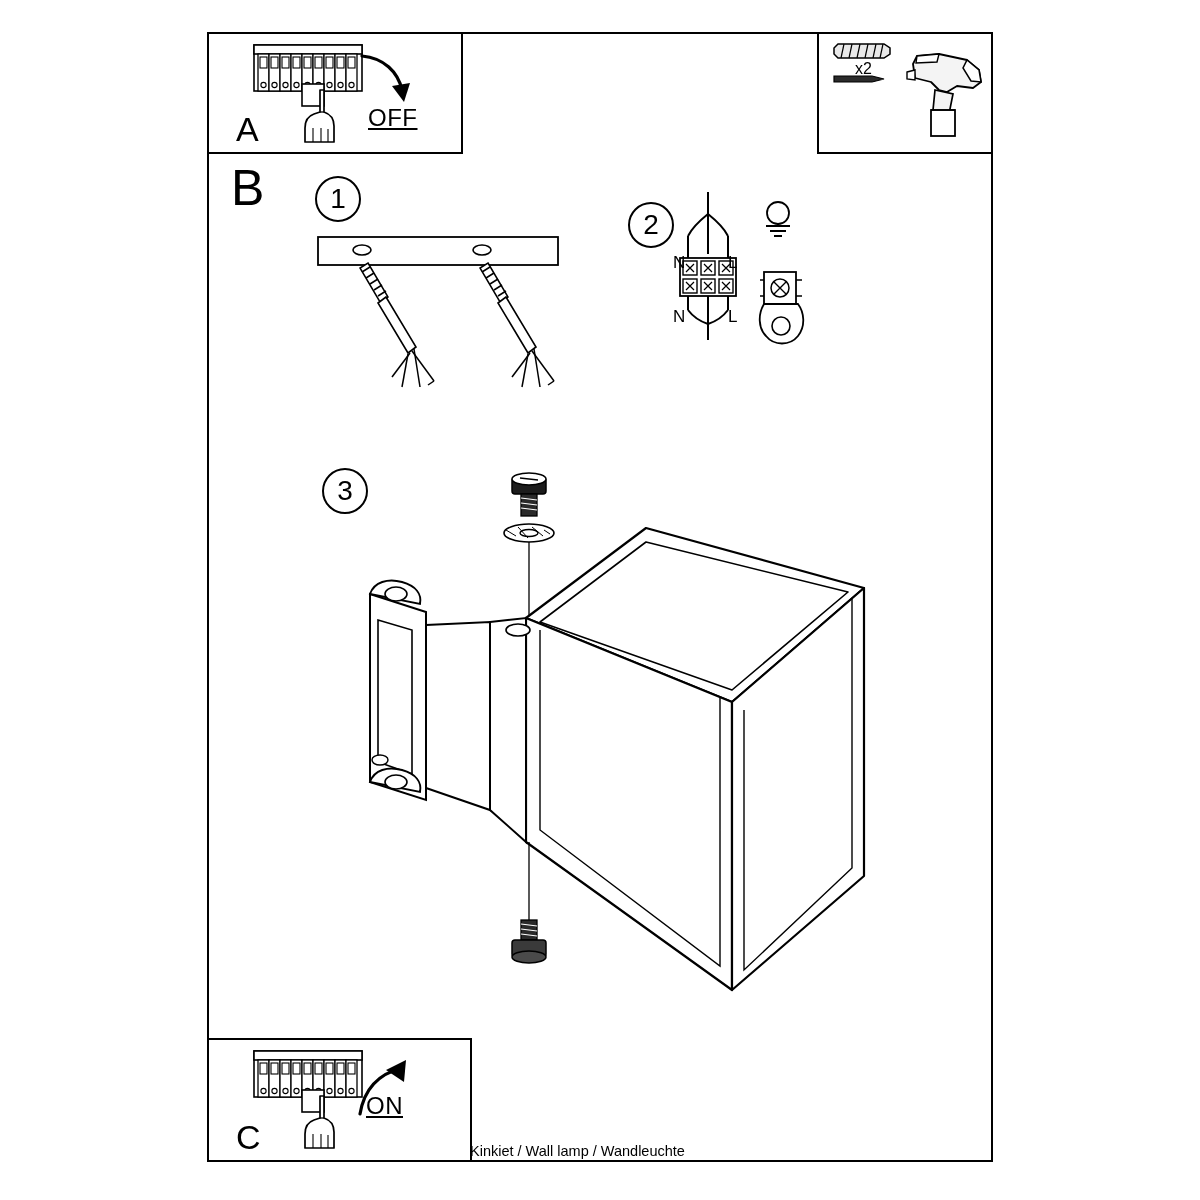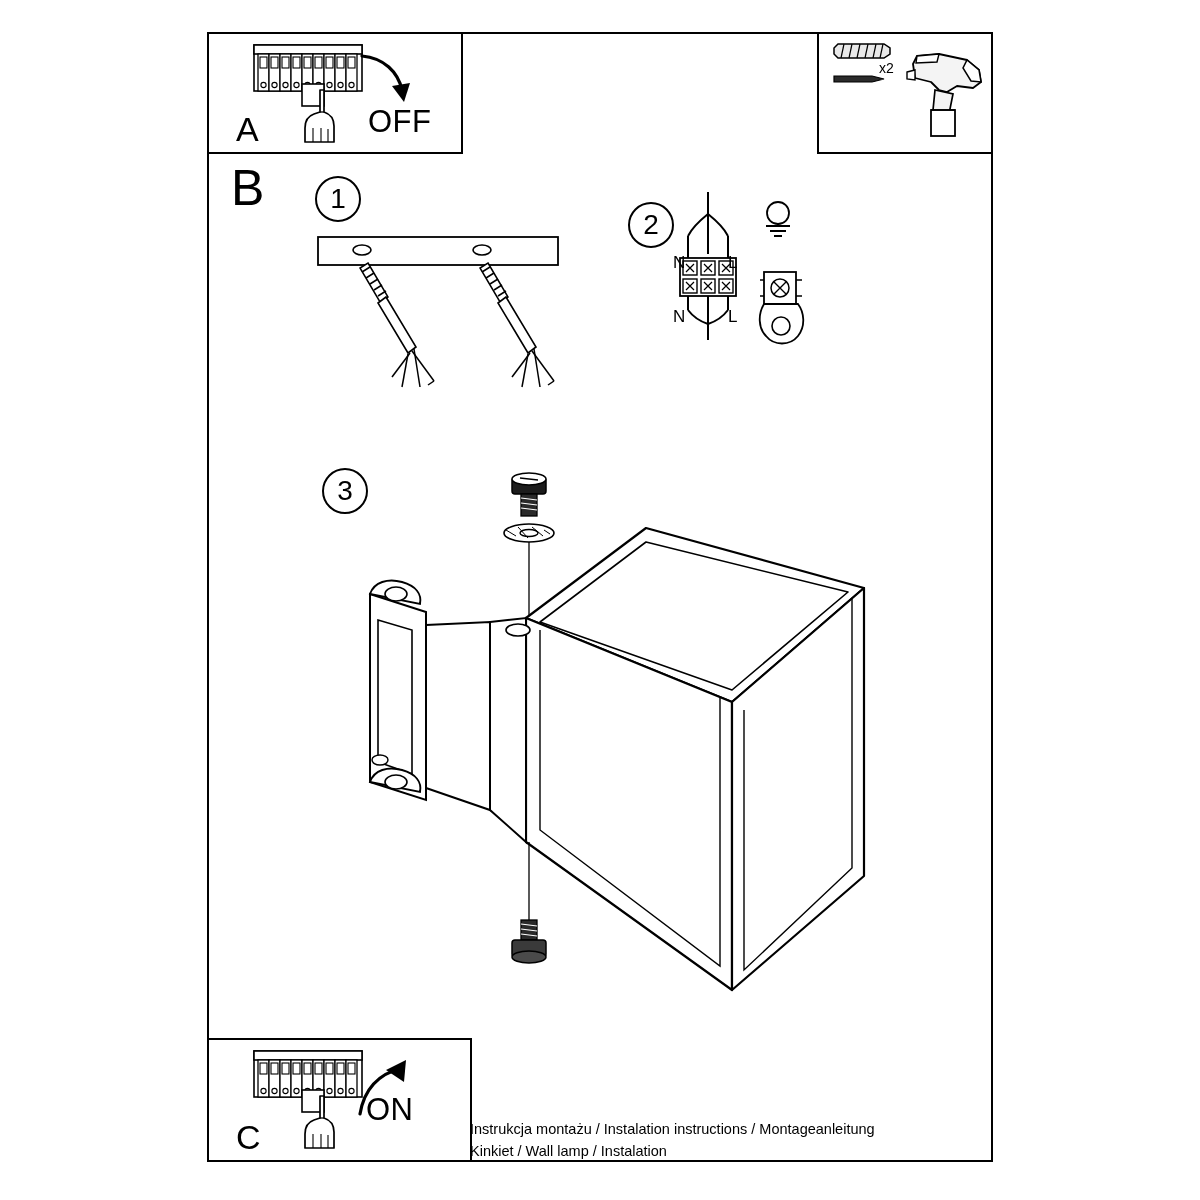--- a/index.html
+++ b/index.html
@@ -63,38 +63,38 @@
     font-size: 34px;
     font-weight: 400;
     line-height: 1;
   }
   .letter-big {
     font-size: 50px;
     font-weight: 400;
     line-height: 1;
   }
   .word {
-    font-size: 31px;
+    font-size: 24px;
     font-weight: 400;
     letter-spacing: 0.5px;
+    text-decoration: underline;
   }
   .num-circle {
     width: 46px;
     height: 46px;
     border: 2px solid #000;
     border-radius: 50%;
     box-sizing: border-box;
     display: flex;
     align-items: center;
     justify-content: center;
     font-size: 28px;
   }
   .tiny {
-    font-size: 14px;
-    margin-left: 24px;
+    font-size: 16px;
   }
   .term-label {
     font-size: 17px;
   }
   .footer-text {
     font-size: 14.5px;
     line-height: 1.55;
     white-space: nowrap;
   }
   svg { display: block; overflow: visible; }
@@ -433,16 +433,15 @@
 
   <div class="abs" style="left:352px; top:1058px;">
     <svg width="62" height="62" viewBox="0 0 62 62">
       <path d="M8 56 C12 32 26 16 50 10" fill="none" stroke="#000" stroke-width="3.2" stroke-linecap="round"></path>
       <path d="M34 12 L54 2 L52 24 Z" fill="#000"></path>
     </svg>
   </div>
 
   <div class="abs word" style="left:366px; top:1092px;">ON</div>
 
-  <div class="abs footer-text" style="left:470px; top:1118px;">Instrukcja montażu / Instalation instructions / Montageanleitung</div>
-  <div class="abs footer-text" style="left:470px; top:1140px;">Kinkiet  / Wall lamp / Instalation</div>
+  <div class="abs footer-text" style="left:470px; top:1140px;">Kinkiet  / Wall lamp / Wandleuchte</div>
 
 </div>
 
 </body></html>

